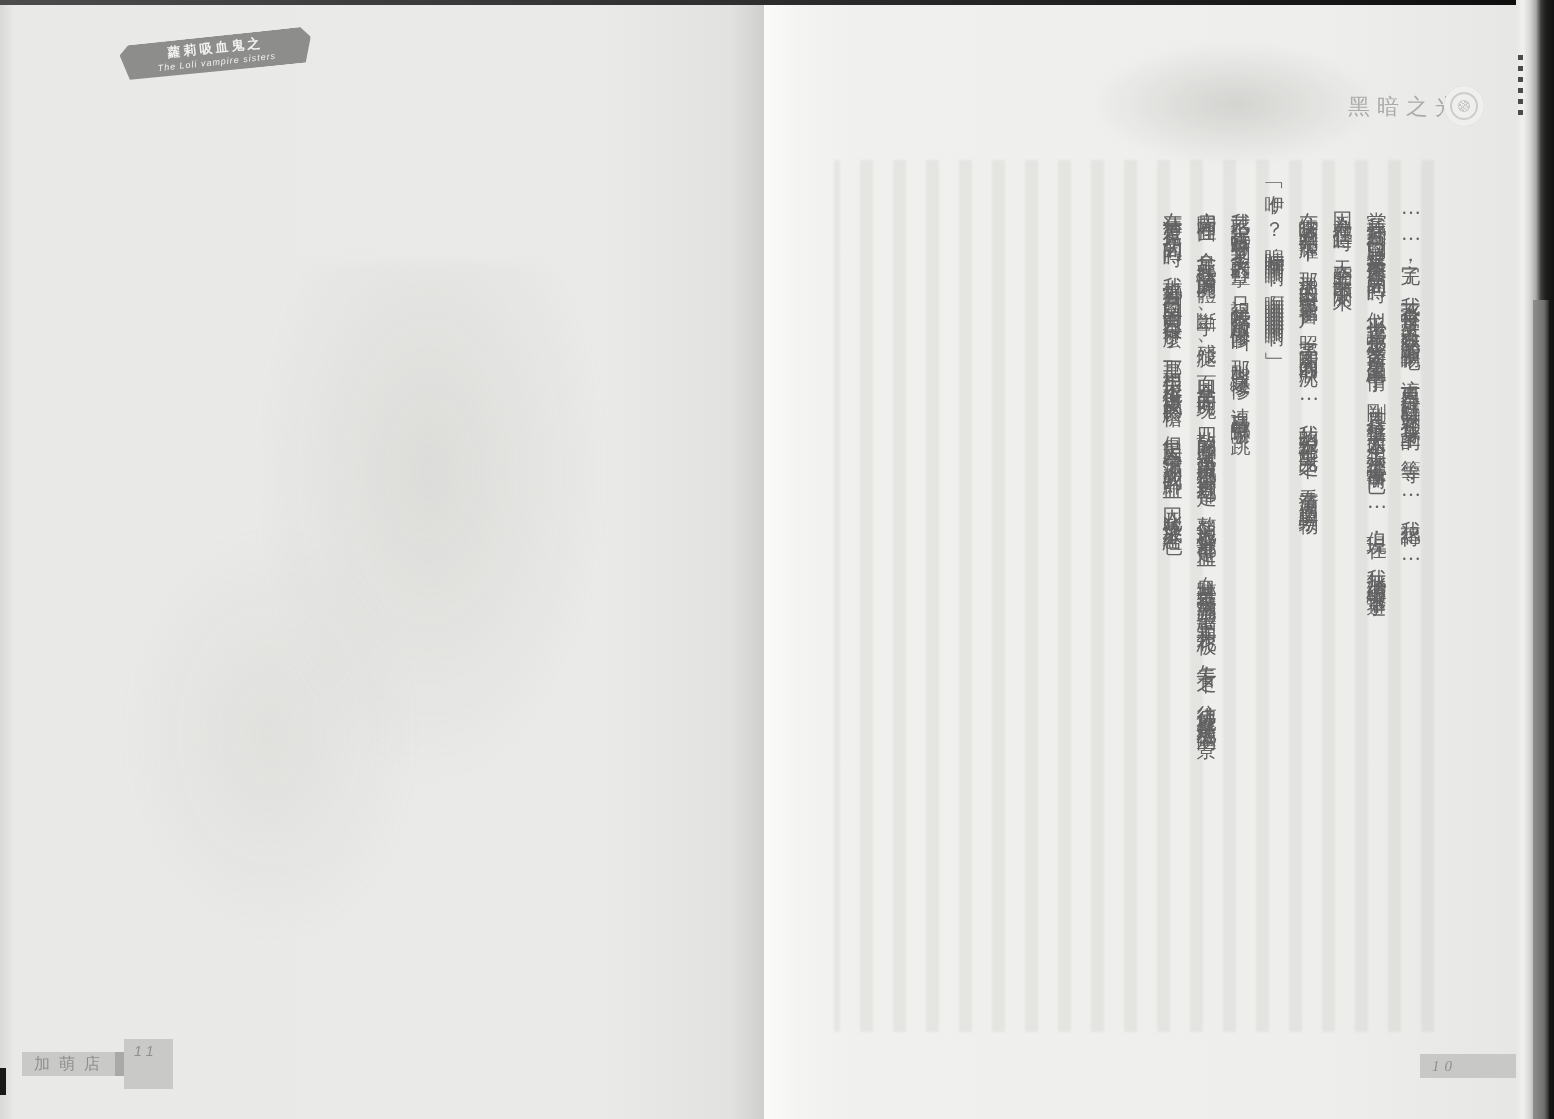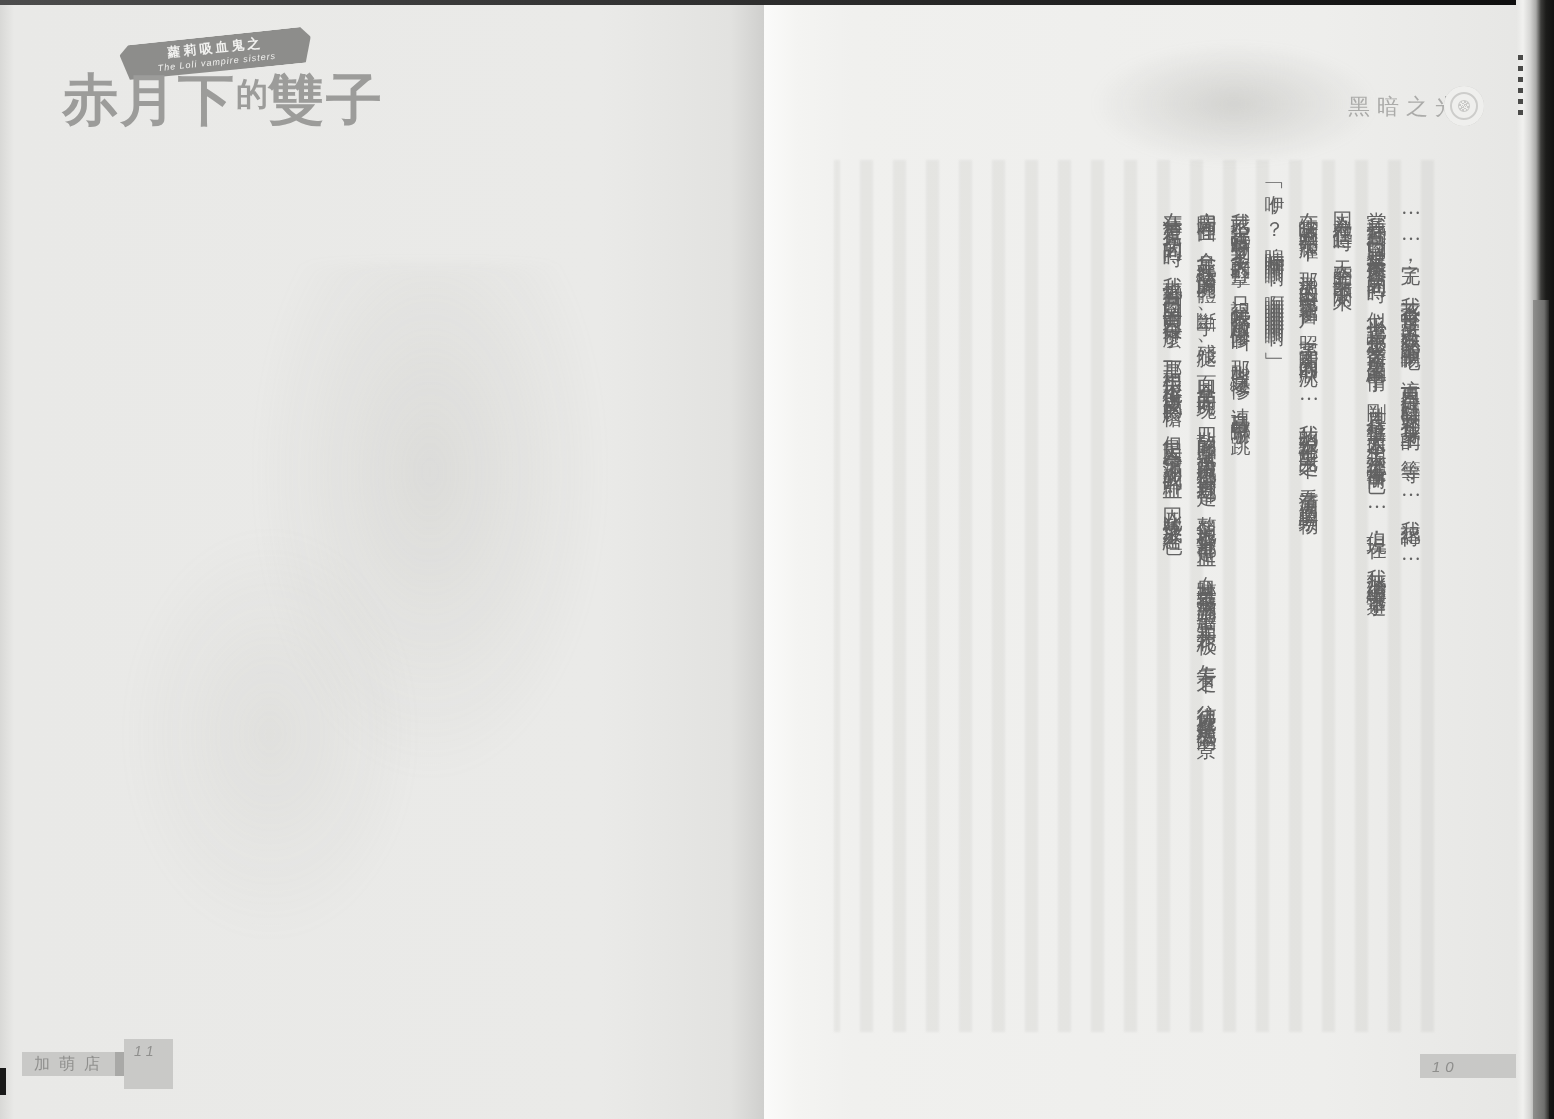--- a/index.html
+++ b/index.html
@@ -60,38 +60,37 @@
   .vtext-right{right:126px;}  
   
   .footer-left{position:absolute;left:22px;top:1048px;height:24px;display:flex;align-items:center;
       font-family:"Liberation Sans",sans-serif;}
   .footer-left .shop{background:#c9c9c7;color:#8f8f8d;font-size:16px;letter-spacing:9px;
       height:24px;line-height:24px;padding:0 6px 0 12px;}
   .footer-left .sep{width:9px;height:24px;background:#a9a9a7;}
   .footer-left .num{background:#c9c9c7;color:#8f8f8d;font-size:14px;font-style:italic;
       letter-spacing:5px;height:40px;line-height:24px;padding:0 14px 10px 10px;text-align:center;}
   .footer-right{position:absolute;left:1420px;top:1054px;width:129px;height:24px;
-      background:#c8c8c6;display:flex;align-items:center;font-family:Liberation Sans, sans-serif;}
+      background:#c8c8c6;display:flex;align-items:center;font-family:Liberation Serif, serif;}
   .footer-right .num{color:#8e8e8c;font-size:15px;font-style:italic;letter-spacing:5px;padding-left:12px;}
 </style>
 </head>
 <body>
 
 <div class="spread">
 
   <div class="page page-left">
     <div class="wm wm1"></div>
     <div class="wm wm2"></div>
 
     <div class="logo">
       <div class="banner">
         <span class="b1">蘿莉吸血鬼之</span>
         <span class="b2">The Loli vampire sisters</span>
       </div>
-      <div class="book-title"><span>赤月下</span><span class="small-de">的</span><span>雙子</span></div>
     </div>
 
     <div class="footer-left">
       <span class="shop">加萌店</span>
       <span class="sep"></span>
       <span class="num">11</span>
     </div>
   </div>
 
   <div class="page page-right">

